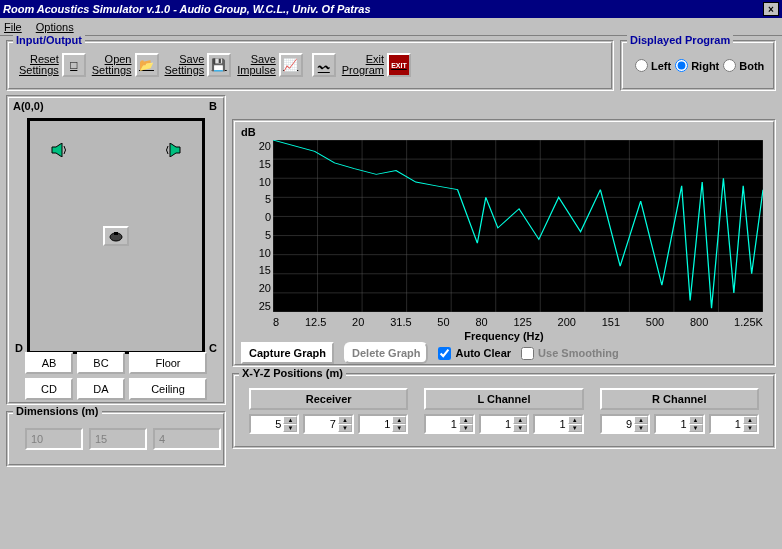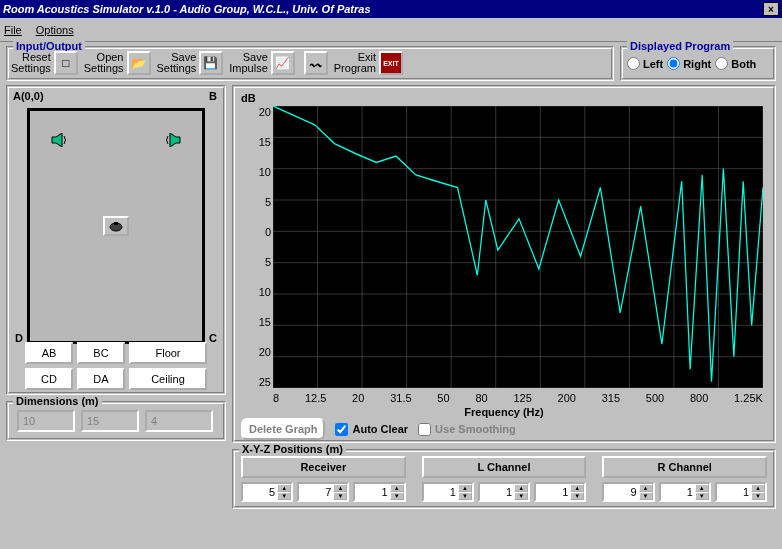--- a/index.html
+++ b/index.html
@@ -1,48 +1,48 @@
 <!DOCTYPE html>
 <html><head>
 <meta charset="utf-8">
 <style>
 * { box-sizing: border-box; margin: 0; padding: 0; font-family: "MS Sans Serif", Arial, sans-serif; font-size: 11px; }
 body { background: #c0c0c0; width: 782px; height: 549px; overflow: hidden; }
 .titlebar { background: #000080; color: #fff; height: 18px; display: flex; align-items: center; padding: 0 3px; font-weight: bold; font-style: italic; justify-content: space-between; }
 .titlebar .close { width: 16px; height: 14px; background: #c0c0c0; border: 1px solid #000; display: flex; align-items: center; justify-content: center; color: #000; font-weight: bold; font-style: normal; font-size: 10px; }
-.menubar { background: #c0c0c0; height: 24px; display: flex; align-items: center; padding: 0 4px; border-bottom: 1px solid #808080; }
+.menubar { background: #c0c0c0; height: 18px; display: flex; align-items: center; padding: 0 4px; border-bottom: 1px solid #808080; }
 .menubar span { margin-right: 14px; text-decoration: underline; cursor: default; }
 .toolbar-row { display: flex; padding: 4px 6px; gap: 6px; }
-.groupbox { border: 1px solid #808080; border-right-color: #fff; border-bottom-color: #fff; padding: 4px; position: relative; }
+.groupbox { border: 1px solid #808080; border-right-color: #fff; border-bottom-color: #fff; padding: 12px; position: relative; }
 .groupbox::after { content: ""; position: absolute; inset: 1px; border: 1px solid #fff; border-right-color: #808080; border-bottom-color: #808080; pointer-events: none; }
 .group-title { position: absolute; top: -7px; left: 6px; background: #c0c0c0; padding: 0 3px; font-weight: bold; z-index: 2; }
 .blue { color: #0000a0; }
 .io-group { flex: 1; }
 .btn { background: #ffffff; border: 2px outset #fff; padding: 3px 6px; cursor: default; }
-.toolbar-inner { display: flex; gap: 6px; align-items: center; position: relative; z-index: 3; }
+.toolbar-inner { display: flex; gap: 6px; align-items: center; position: relative; z-index: 3; text-decoration: underline; }
 .tbtn { display: flex; align-items: center; gap: 3px; }
 .tbtn .lbl { text-align: right; line-height: 11px; }
 .iconsq { width: 24px; height: 24px; border: 2px outset #fff; background: #c0c0c0; display: flex; align-items: center; justify-content: center; font-size: 12px; }
 .radio-row { display: flex; gap: 4px; align-items: center; padding: 6px 2px; position: relative; z-index: 3; }
 .radio-row label { display: flex; align-items: center; gap: 3px; font-weight: bold; }
 .radio-row input { margin: 0; }
 .main { display: flex; padding: 0 6px; gap: 6px; }
 .left-col { width: 220px; display: flex; flex-direction: column; gap: 6px; }
 .right-col { flex: 1; display: flex; flex-direction: column; gap: 6px; }
 .room-panel { height: 310px; position: relative; }
 .room-corner { position: absolute; font-weight: bold; z-index: 3; }
 .room-box { position: absolute; top: 22px; left: 20px; right: 20px; bottom: 50px; border: 3px solid #000; background: #b8b8b8; z-index: 2; }
 .speaker { position: absolute; width: 18px; height: 14px; }
 .speakerL { top: 22px; left: 20px; }
 .speakerR { top: 22px; right: 20px; }
 .mic { position: absolute; top: 105px; left: 50%; transform: translateX(-50%); width: 26px; height: 20px; border: 2px outset #fff; background: #c0c0c0; display: flex; align-items: center; justify-content: center; }
 .wall-btns { position: absolute; bottom: 4px; left: 6px; right: 6px; display: grid; grid-template-columns: 48px 48px 78px; gap: 4px; justify-content: center; z-index: 3; }
 .dims-panel .row { display: grid; grid-template-columns: 58px 58px 68px; gap: 6px; padding: 4px 6px; position: relative; z-index: 3; }
 .inset-field { border: 2px inset #fff; background: #c0c0c0; padding: 3px 4px; color: #808080; }
-.chart-panel { height: 358px; position: relative; }
+.chart-panel { height: 248px; position: relative; margin-top: 24px; }
 .chart-dB { position: absolute; top: 6px; left: 8px; font-weight: bold; z-index: 3; }
 .chart-area { position: absolute; top: 20px; left: 40px; right: 12px; bottom: 54px; background: #000; z-index: 2; }
 .yticks { position: absolute; top: 20px; left: 8px; bottom: 54px; width: 30px; z-index: 3; display: flex; flex-direction: column; justify-content: space-between; text-align: right; }
 .xticks { position: absolute; left: 40px; right: 12px; bottom: 38px; z-index: 3; display: flex; justify-content: space-between; }
 .xlabel { position: absolute; left: 0; right: 0; bottom: 24px; text-align: center; font-weight: bold; z-index: 3; }
 .chart-ctrl { position: absolute; bottom: 2px; left: 8px; right: 8px; display: flex; gap: 10px; align-items: center; z-index: 3; }
 .disabled { color: #808080; }
 .cb { display: flex; align-items: center; gap: 4px; font-weight: bold; }
 .pos-panel .pos-row { display: flex; gap: 16px; padding: 2px 4px; position: relative; z-index: 3; }
 .pos-group { flex: 1; }
@@ -209,27 +209,28 @@
       </div>
       <div class="xticks">
           <div>8</div>
           <div>12.5</div>
           <div>20</div>
           <div>31.5</div>
           <div>50</div>
           <div>80</div>
           <div>125</div>
           <div>200</div>
-          <div>315</div>
+          <div>151</div>
           <div>500</div>
           <div>800</div>
           <div>1.25K</div>
         </div>
       <div class="xlabel">Frequency (Hz)</div>
       <div class="chart-ctrl">
+        <button class="btn" style="font-weight:bold;">Capture Graph</button>
         <button class="btn disabled" style="font-weight:bold;border-radius:6px;">Delete Graph</button>
         <label class="cb">
             <input type="checkbox" checked="" style=""> 
             <span>Auto Clear</span>
           </label>
         <label class="cb disabled">
             <input type="checkbox" style=""> 
             <span>Use Smoothing</span>
           </label>
       </div>

